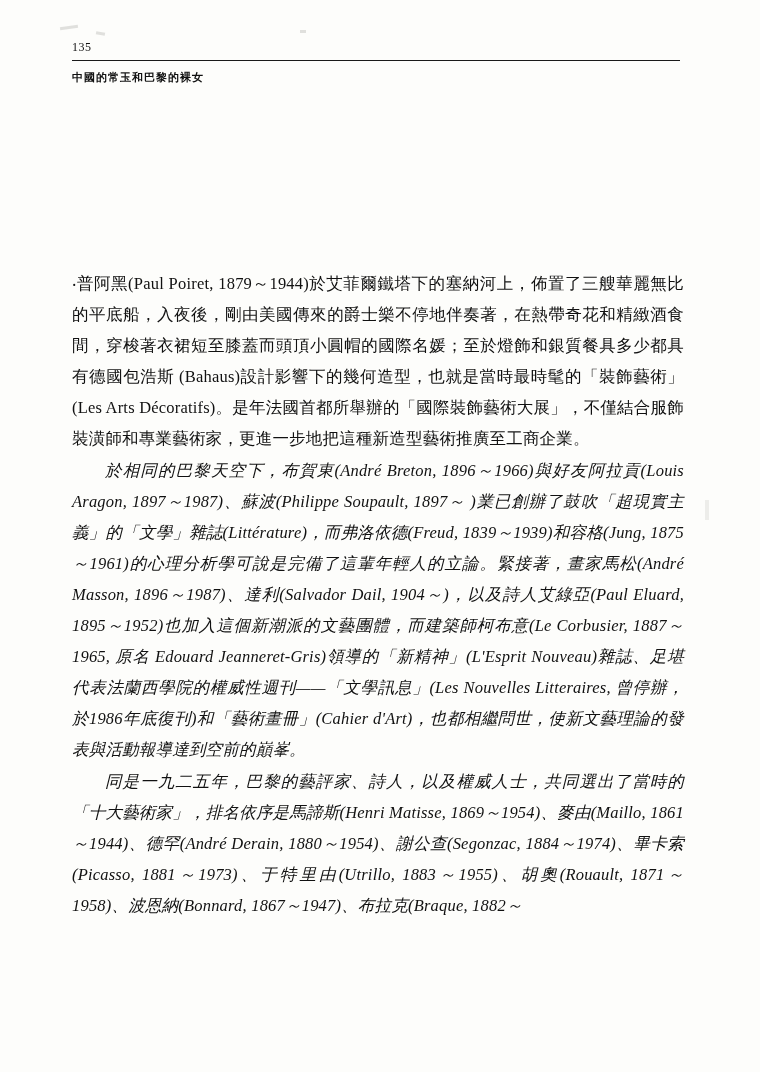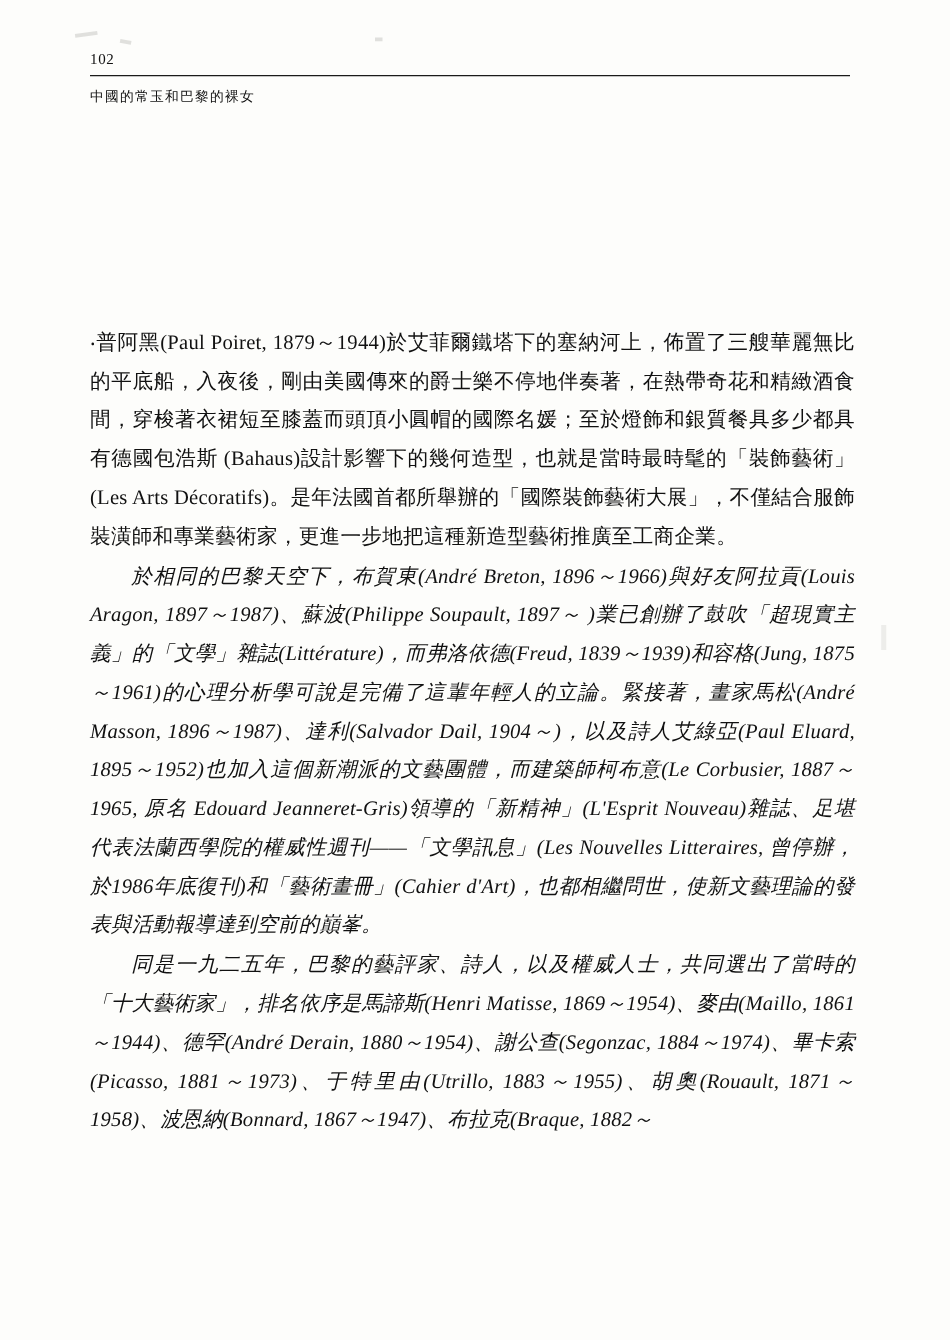--- a/index.html
+++ b/index.html
@@ -46,30 +46,30 @@
   }
   .rule {
     border: 0;
     border-top: 1.6px solid #1a1a1a;
     margin: 0 0 9px 0;
     width: 608px;
   }
   .running-head {
     font-family: "DejaVu Sans", sans-serif;
     font-size: 11px;
-    font-weight: normal;
+    font-weight: bold;
     letter-spacing: 1px;
     color: #111;
     margin: 0;
   }
 
   .body-block {
     position: absolute;
     left: 72px;
-    top: 258px;
+    top: 268px;
     width: 612px;
   }
   p.para {
     margin: 0 0 1px 0;
     font-family: "Liberation Serif", serif;
     font-size: 16.5px;
     line-height: 31px;
     text-align: justify;
     text-justify: inter-ideograph;
     color: #111;
@@ -87,21 +87,21 @@
 <body>
 
 <div class="page">
 
   <div class="scan-speck sp1"></div>
   <div class="scan-speck sp2"></div>
   <div class="scan-speck sp3"></div>
   <div class="scan-speck sp4"></div>
 
   <div class="content">
-    <p class="folio">102</p>
+    <p class="folio">135</p>
     <hr class="rule">
     <p class="running-head">中國的常玉和巴黎的裸女</p>
   </div>
 
   <div class="body-block">
     <p class="para bullet-lead">‧普阿黑(Paul Poiret, 1879～1944)於艾菲爾鐵塔下的塞納河上，佈置了三艘華麗無比的平底船，入夜後，剛由美國傳來的爵士樂不停地伴奏著，在熱帶奇花和精緻酒食間，穿梭著衣裙短至膝蓋而頭頂小圓帽的國際名媛；至於燈飾和銀質餐具多少都具有德國包浩斯 (Bahaus)設計影響下的幾何造型，也就是當時最時髦的「裝飾藝術」(Les Arts Décoratifs)。是年法國首都所舉辦的「國際裝飾藝術大展」，不僅結合服飾裝潢師和專業藝術家，更進一步地把這種新造型藝術推廣至工商企業。</p>
     <p class="para indent">於相同的巴黎天空下，布賀東(André Breton, 1896～1966)與好友阿拉貢(Louis Aragon, 1897～1987)、蘇波(Philippe Soupault, 1897～ )業已創辦了鼓吹「超現實主義」的「文學」雜誌(Littérature)，而弗洛依德(Freud, 1839～1939)和容格(Jung, 1875～1961)的心理分析學可說是完備了這輩年輕人的立論。緊接著，畫家馬松(André Masson, 1896～1987)、達利(Salvador Dail, 1904～)，以及詩人艾綠亞(Paul Eluard, 1895～1952)也加入這個新潮派的文藝團體，而建築師柯布意(Le Corbusier, 1887～1965, 原名 Edouard Jeanneret-Gris)領導的「新精神」(L'Esprit Nouveau)雜誌、足堪代表法蘭西學院的權威性週刊——「文學訊息」(Les Nouvelles Litteraires, 曾停辦，於1986年底復刊)和「藝術畫冊」(Cahier d'Art)，也都相繼問世，使新文藝理論的發表與活動報導達到空前的巔峯。</p>
     <p class="para indent">同是一九二五年，巴黎的藝評家、詩人，以及權威人士，共同選出了當時的「十大藝術家」，排名依序是馬諦斯(Henri Matisse, 1869～1954)、麥由(Maillo, 1861～1944)、德罕(André Derain, 1880～1954)、謝公查(Segonzac, 1884～1974)、畢卡索(Picasso, 1881～1973)、于特里由(Utrillo, 1883～1955)、胡奧(Rouault, 1871～1958)、波恩納(Bonnard, 1867～1947)、布拉克(Braque, 1882～</p>
   </div>
 

